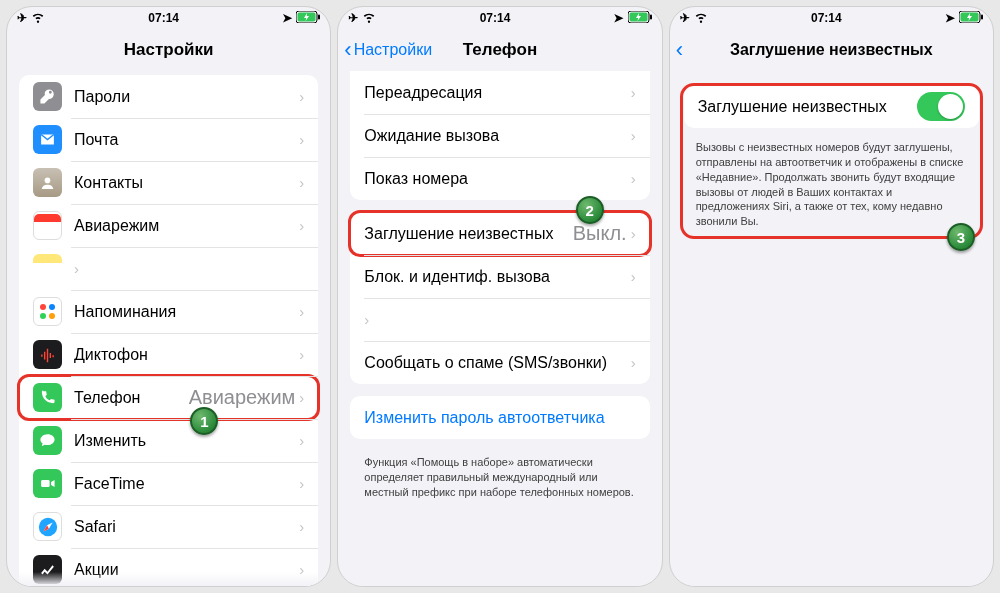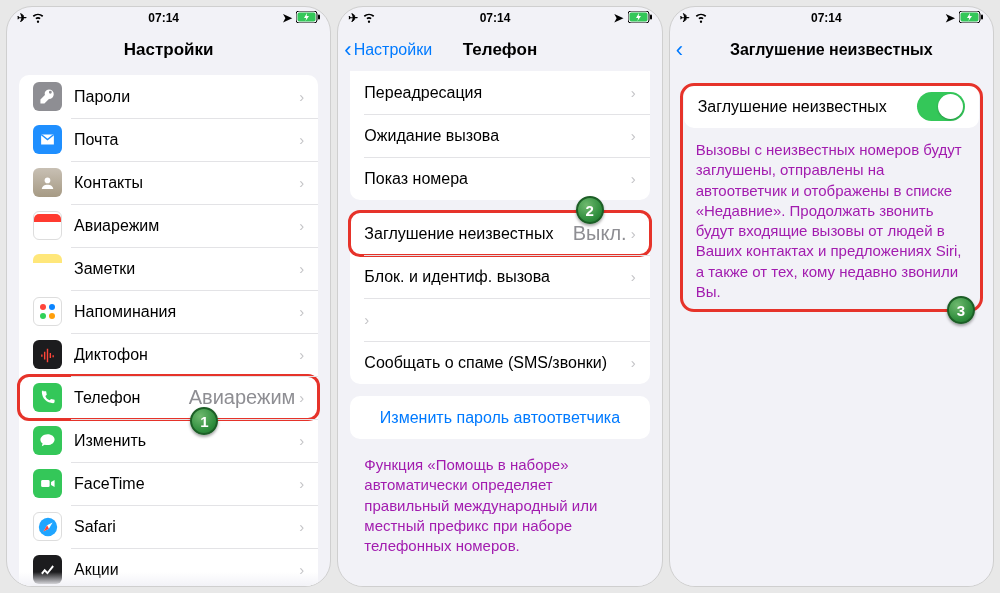--- a/index.html
+++ b/index.html
@@ -60,32 +60,32 @@
   }
   .row.with-icon + .row.with-icon::before { left: 52px; }
   .row-icon {
     width: 29px; height: 29px; border-radius: 6px; margin-right: 12px;
     display: flex; align-items: center; justify-content: center;
     flex-shrink: 0;
   }
   .row-label { font-size: 16px; flex: 1; }
   .row-value { font-size: 20px; color: #8e8e93; margin-right: 4px; }
   .row-chevron { color: #c4c4c7; font-size: 15px; }
-  .row-link { color: #007aff; font-size: 16px; text-align: center; flex:1; }
+  .row-link { color: #007aff; font-size: 16px; text-align: left; flex:1; }
   .toggle {
     width: 48px; height: 29px; border-radius: 15px;
     background: #34c759; position: relative; flex-shrink:0;
   }
   .toggle::after {
     content: ""; position: absolute; width: 25px; height: 25px;
     background: #fff; border-radius: 50%; top: 2px; right: 2px;
     box-shadow: 0 1px 2px rgba(0,0,0,.25);
   }
   .footer-text {
-    font-size: 15px; color: #a21caf; padding: 4px 14px 0; line-height: 1.35;
+    font-size: 11px; color: #404040; padding: 4px 14px 0; line-height: 1.35;
   }
   .highlight {
     outline: 3px solid #e6332a; outline-offset: -1px; border-radius: 10px;
   }
   .badge {
     position: absolute; width: 28px; height: 28px; border-radius: 50%;
     background: radial-gradient(circle at 35% 30%, #6fb96f, #2e8d3c 65%, #1f6e2b);
     color: #fff; font-weight: 700; font-size: 15px;
     display: flex; align-items: center; justify-content: center;
     border: 2px solid #1c5e26;
@@ -160,21 +160,20 @@
       </div>
       <div class="row with-icon">
         <div class="row-icon" style="background:#fff;border:0.5px solid #ddd">
             <div style="width:100%;height:8px;background:#ff3b30;border-radius:5px 5px 0 0;margin-top:-16px"></div>
           </div>
         <div class="row-label">Авиарежим</div>
         <div class="row-chevron">›</div>
       </div>
       <div class="row with-icon">
         <div class="row-icon" style="background:linear-gradient(#ffe77a 30%,#fff 30%)"></div>
-        <div class="row-label">Заметки</div>
         <div class="row-chevron">›</div>
       </div>
       <div class="row with-icon">
         <div class="row-icon" style="background:#fff;border:0.5px solid #ddd">
             <div style="display:grid;grid-template-columns:6px 6px;gap:3px">
               <span style="width:6px;height:6px;border-radius:50%;background:#ff453a"></span>
               <span style="width:6px;height:6px;border-radius:50%;background:#0a84ff"></span>
               <span style="width:6px;height:6px;border-radius:50%;background:#30d158"></span>
               <span style="width:6px;height:6px;border-radius:50%;background:#ff9f0a"></span>
             </div>

